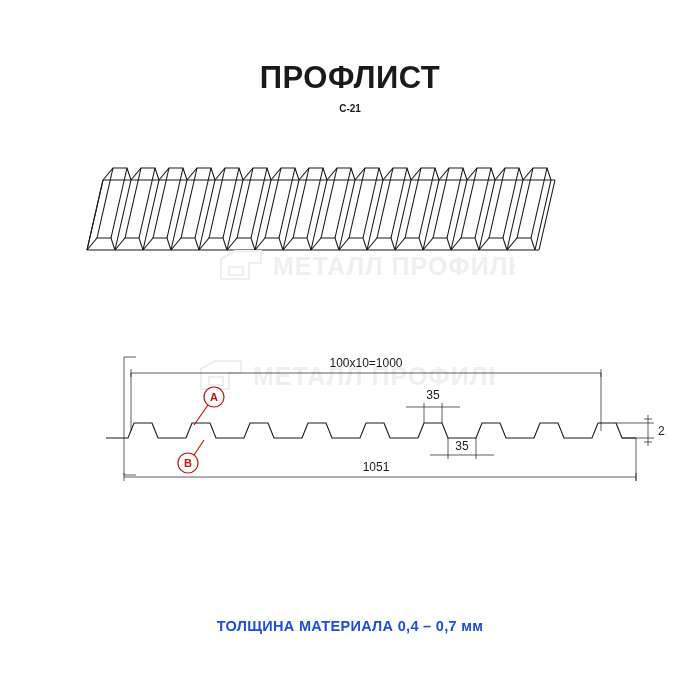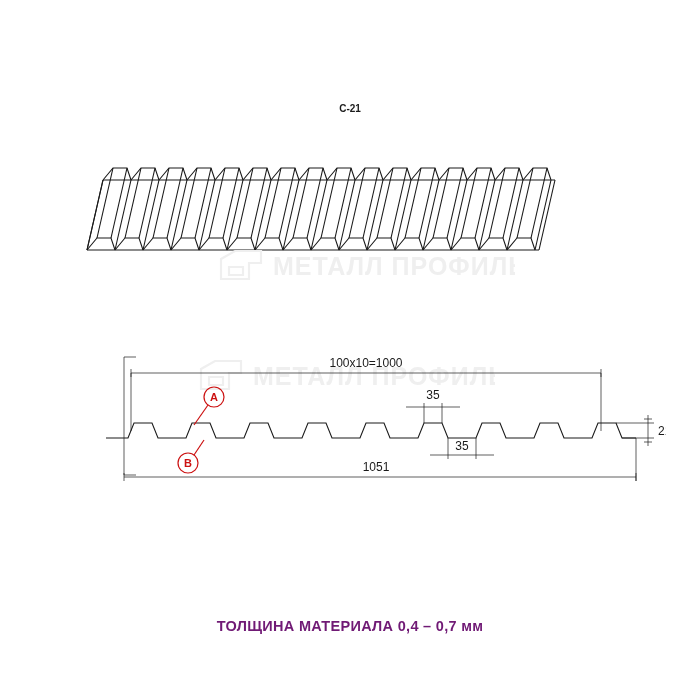--- a/index.html
+++ b/index.html
@@ -63,37 +63,38 @@
   }
   .footer {
     position: absolute;
     top: 618px;
     left: 0;
     width: 700px;
     text-align: center;
     font-size: 14.5px;
     font-weight: bold;
     letter-spacing: 0.3px;
-    color: #701a75;
+    color: #1d4ed8;
   }
   svg { display: block; }
   .ln { fill: none; stroke: #1a1a1a; stroke-width: 1.1; stroke-linejoin: miter; stroke-linecap: butt; }
   .thin { fill: none; stroke: #1a1a1a; stroke-width: 0.7; }
   .dim { fill: none; stroke: #1a1a1a; stroke-width: 0.7; }
   .red { fill: none; stroke: #cc1111; stroke-width: 1.2; }
   .redtxt { fill: #cc1111; font-family: "Liberation Sans", sans-serif; font-size: 11px; font-weight: bold; }
   .dtxt { fill: #1a1a1a; font-family: "Liberation Sans", sans-serif; font-size: 12px; }
   .wmtxt { fill: #efefef; font-family: "Liberation Sans", sans-serif; font-size: 25px; font-weight: bold; letter-spacing: 1px; }
   .wmshape { fill: none; stroke: #efefef; stroke-width: 2.2; }
 </style>
 </head>
 <body>
 
 <div class="page">
 
+  <div class="title">ПРОФЛИСТ</div>
   <div class="subtitle">С-21</div>
 
   <div class="iso-wrap">
     <svg width="530" height="150" viewBox="0 0 530 150">
       <g class="ln">
 
         <path d="M18 30 L470 30"></path>
 
         <path d="M2 100 L454 100"></path>
 

